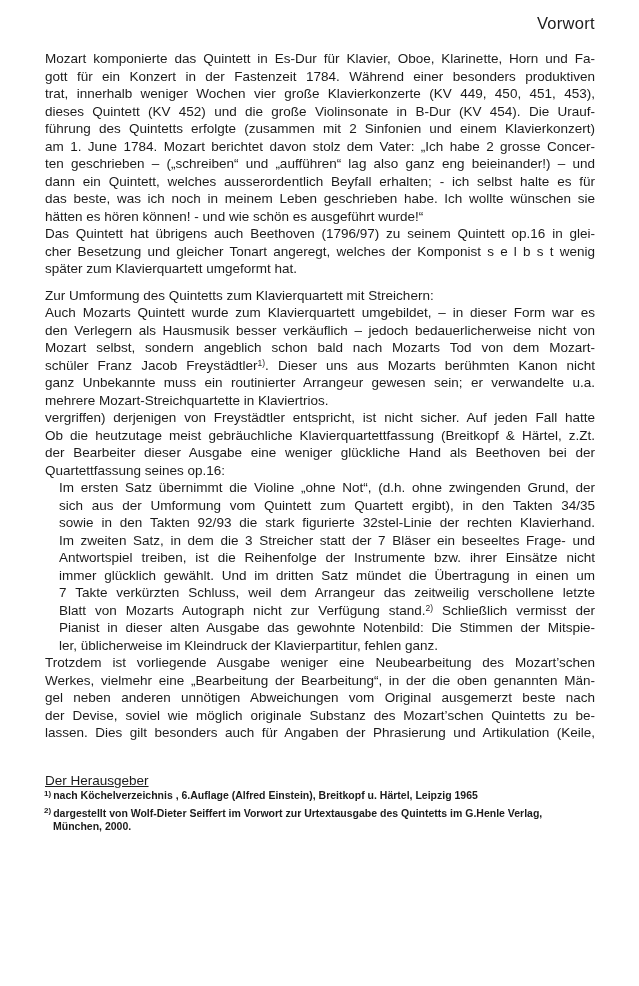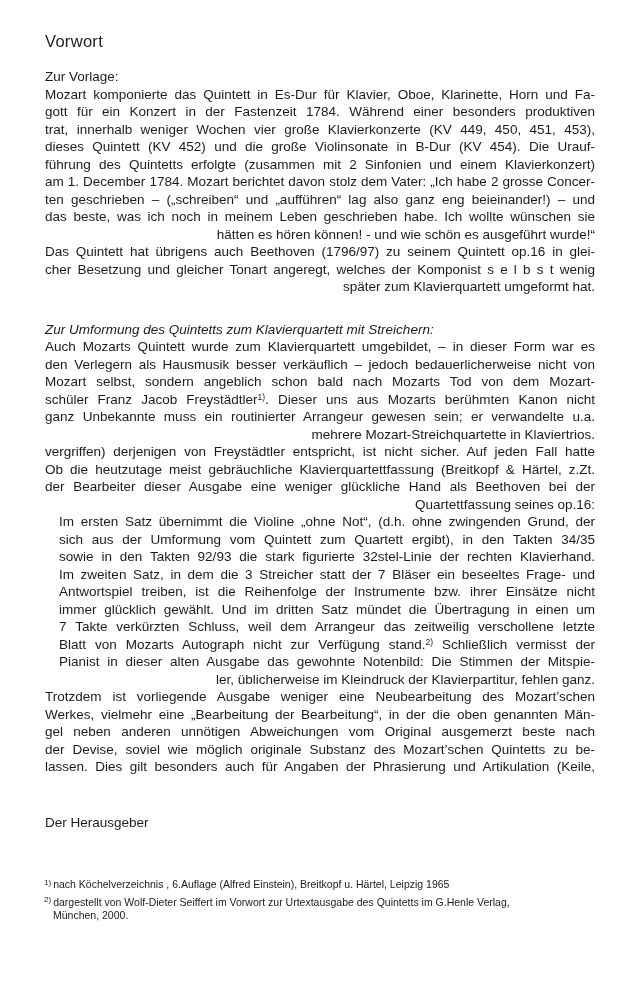--- a/index.html
+++ b/index.html
@@ -10,76 +10,75 @@
     background:#ffffff;
     color:#1b1b1b;
     font-family:"Liberation Sans", sans-serif;
     overflow:hidden;
   }
   .column {
     margin-left:45px;
     width:550px;
   }
   .doc-title {
-    padding-top:32px;
-    text-align:left;
+    padding-top:14px;
+    text-align:right;
     font-size:16.5px;
     line-height:19px;
     letter-spacing:0.3px;
   }
   .content { margin-top:17px; font-size:13.5px; }
   .block { }
-  .block.gap { margin-top:25px;font-style:italic; }
+  .block.gap { margin-top:9px; }
   .block.indent { padding-left:14px; }
-  .line { line-height:17.5px; min-height:17.5px; white-space:normal;text-align:right; }
+  .line { line-height:17.5px; min-height:17.5px; white-space:normal; }
   .just { text-align:justify; text-align-last:justify; }
   .heading .line { text-align:left; }
   sup.inline-fn {
     font-size:8.5px;
     line-height:0;
     vertical-align:4.5px;
   }
   .signature {
-    margin-top:38px;
+    margin-top:30px;
     font-size:13.5px;
     line-height:17.5px;
+    text-decoration:underline;
   }
   .footnotes {
-    margin-top:47px;
     margin-left:-1px;
     font-size:10.5px;
     line-height:13.5px;
+    font-weight:bold;
   }
   .footnote { margin-bottom:4px; }
   .fn-marker {
     font-size:8px;
     line-height:0;
     vertical-align:3.5px;
     padding-right:2px;
   }
   .fn-cont { padding-left:9px; }
 </style>
 </head>
 <body>
 
 <div class="page">
   <div class="column">
     <div class="doc-title">Vorwort</div>
     <div class="content" id="doc-body">
-        <div class="block heading">
-          <div class="line">Zur Vorlage:</div>
-        </div>
         <div class="block para">
           <div class="line just">Mozart komponierte das Quintett in Es-Dur für Klavier, Oboe, Klarinette, Horn und Fa-</div>
           <div class="line just">gott für ein Konzert in der Fastenzeit 1784. Während einer besonders produktiven</div>
           <div class="line just">trat, innerhalb weniger Wochen vier große Klavierkonzerte (KV 449, 450, 451, 453),</div>
           <div class="line just">dieses Quintett (KV 452) und die große Violinsonate in B-Dur (KV 454). Die Urauf-</div>
           <div class="line just">führung des Quintetts erfolgte (zusammen mit 2 Sinfonien und einem Klavierkonzert)</div>
-          <div class="line just">am 1. December 1784. Mozart berichtet davon stolz dem Vater: „Ich habe 2 grosse Concer-</div>
+          <div class="line just">am 1. June 1784. Mozart berichtet davon stolz dem Vater: „Ich habe 2 grosse Concer-</div>
           <div class="line just">ten geschrieben – („schreiben“ und „aufführen“ lag also ganz eng beieinander!) – und</div>
+          <div class="line just">dann ein Quintett, welches ausserordentlich Beyfall erhalten; - ich selbst halte es für</div>
           <div class="line just">das beste, was ich noch in meinem Leben geschrieben habe. Ich wollte wünschen sie</div>
           <div class="line">hätten es hören können! - und wie schön es ausgeführt wurde!“</div>
         </div>
         <div class="block para">
           <div class="line just">Das Quintett hat übrigens auch Beethoven (1796/97) zu seinem Quintett op.16 in glei-</div>
           <div class="line just">cher Besetzung und gleicher Tonart angeregt, welches der Komponist s e l b s t  wenig</div>
           <div class="line">später zum Klavierquartett umgeformt hat.</div>
         </div>
         <div class="block heading gap">
           <div class="line">Zur Umformung des Quintetts zum Klavierquartett mit Streichern:</div>

